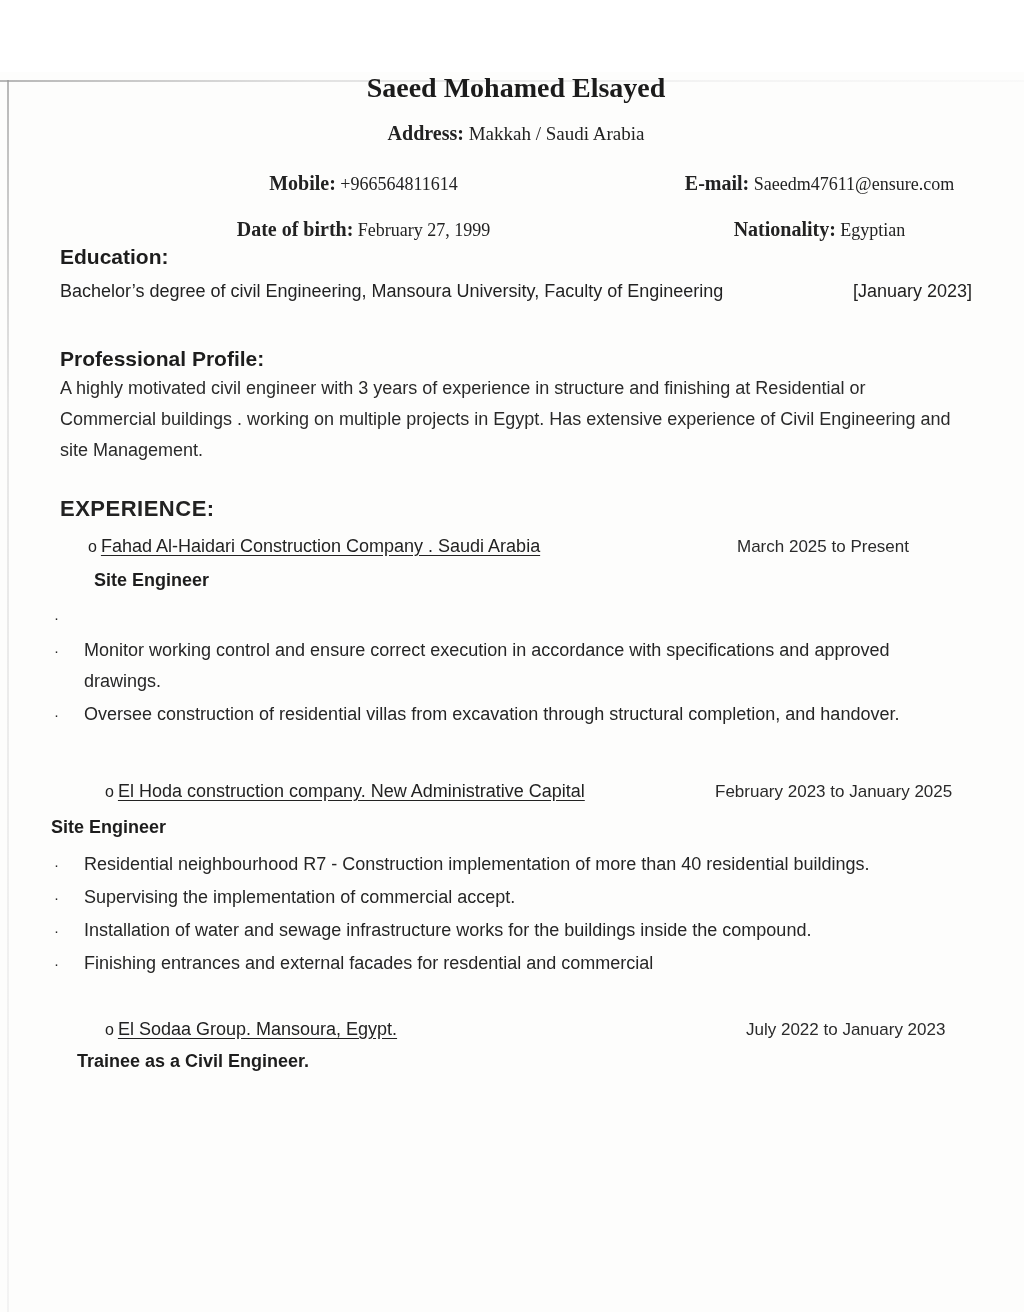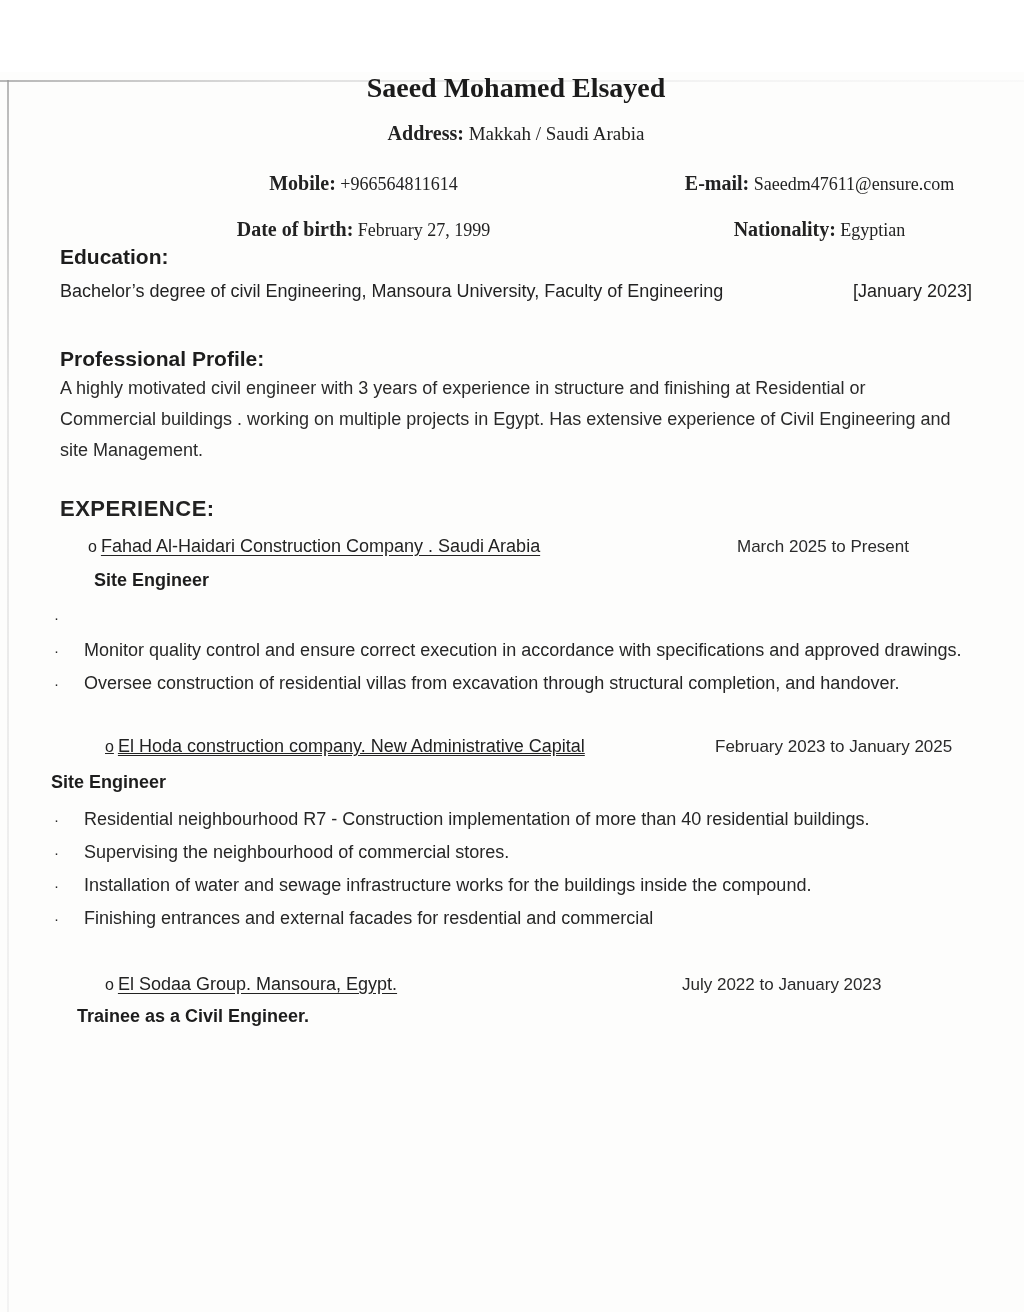--- a/index.html
+++ b/index.html
@@ -107,26 +107,26 @@
     position: absolute;
     top: 1px;
     font-size: 17px;
     color: #2a2a2a;
   }
 
   .job1-header { margin-top: 8px; padding-left: 28px; }
   .job1-header .dates { left: 677px; }
   .job1-title { margin-top: 5px; margin-left: 34px; }
 
-  .job2-header { margin-top: 33px; padding-left: 45px; text-decoration: underline; }
+  .job2-header { margin-top: 47px; padding-left: 45px; }
   .job2-header .dates { left: 655px; }
   .job2-title { margin-top: 7px; margin-left: -9px; }
 
   .job3-header { margin-top: 36px; padding-left: 45px; }
-  .job3-header .dates { left: 622px; }
+  .job3-header .dates { left: 686px; }
   .job3-title { margin-top: 3px; margin-left: 17px; }
 
   .job-title {
     font-weight: bold;
     font-size: 18px;
     line-height: 28px;
     color: #1d1d1d;
   }
 
   .bullets { margin-top: 8px; }
@@ -201,41 +201,41 @@
       <span class="marker">o</span><span class="company">Fahad Al-Haidari Construction Company . Saudi Arabia</span>
       <span class="dates">March 2025 to Present</span>
     </div>
     <div class="job-title job1-title">Site Engineer</div>
     <div class="bullets">
       <div class="bullet-row">
         <span class="dot">·</span>
       </div>
       <div class="bullet-row">
         <span class="dot">·</span>
-        <span class="btext">Monitor quality control and ensure correct execution in accordance with specifications and approved drawings.</span>
+        <span class="btext">Monitor working control and ensure correct execution in accordance with specifications and approved drawings.</span>
       </div>
       <div class="bullet-row">
         <span class="dot">·</span>
         <span class="btext">Oversee construction of residential villas from excavation through structural completion, and handover.</span>
       </div>
     </div>
 
     <div class="job-header job2-header">
       <span class="marker">o</span><span class="company">El Hoda construction company. New Administrative Capital</span>
       <span class="dates">February 2023 to January 2025</span>
     </div>
     <div class="job-title job2-title">Site Engineer</div>
     <div class="bullets">
       <div class="bullet-row">
         <span class="dot">·</span>
         <span class="btext">Residential neighbourhood R7  - Construction implementation of more than 40 residential buildings.</span>
       </div>
       <div class="bullet-row">
         <span class="dot">·</span>
-        <span class="btext">Supervising the neighbourhood of commercial stores.</span>
+        <span class="btext">Supervising the implementation of commercial accept.</span>
       </div>
       <div class="bullet-row">
         <span class="dot">·</span>
         <span class="btext">Installation of water and sewage infrastructure works for the buildings inside the compound.</span>
       </div>
       <div class="bullet-row">
         <span class="dot">·</span>
         <span class="btext">Finishing  entrances and external facades for resdential and commercial</span>
       </div>
     </div>

